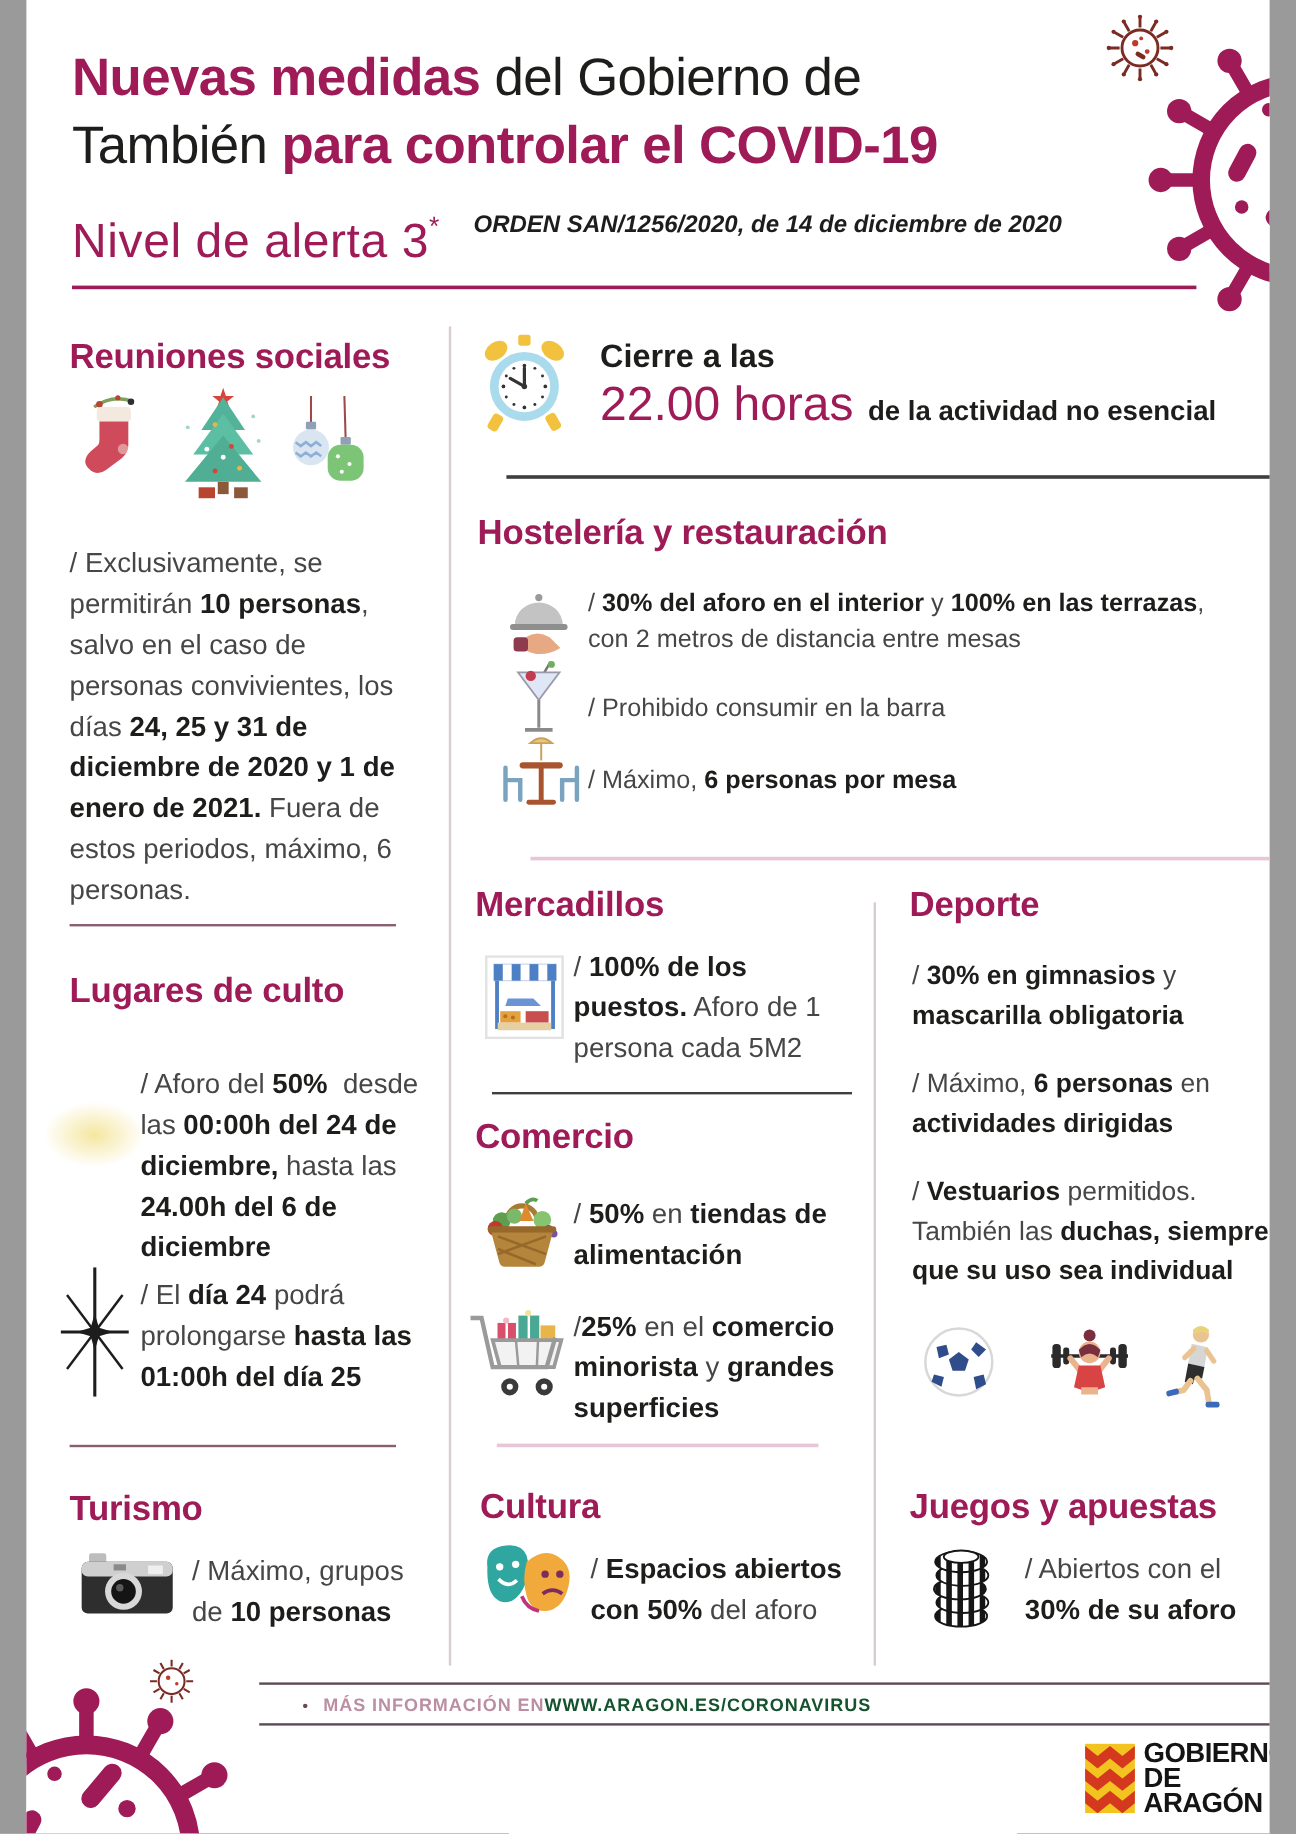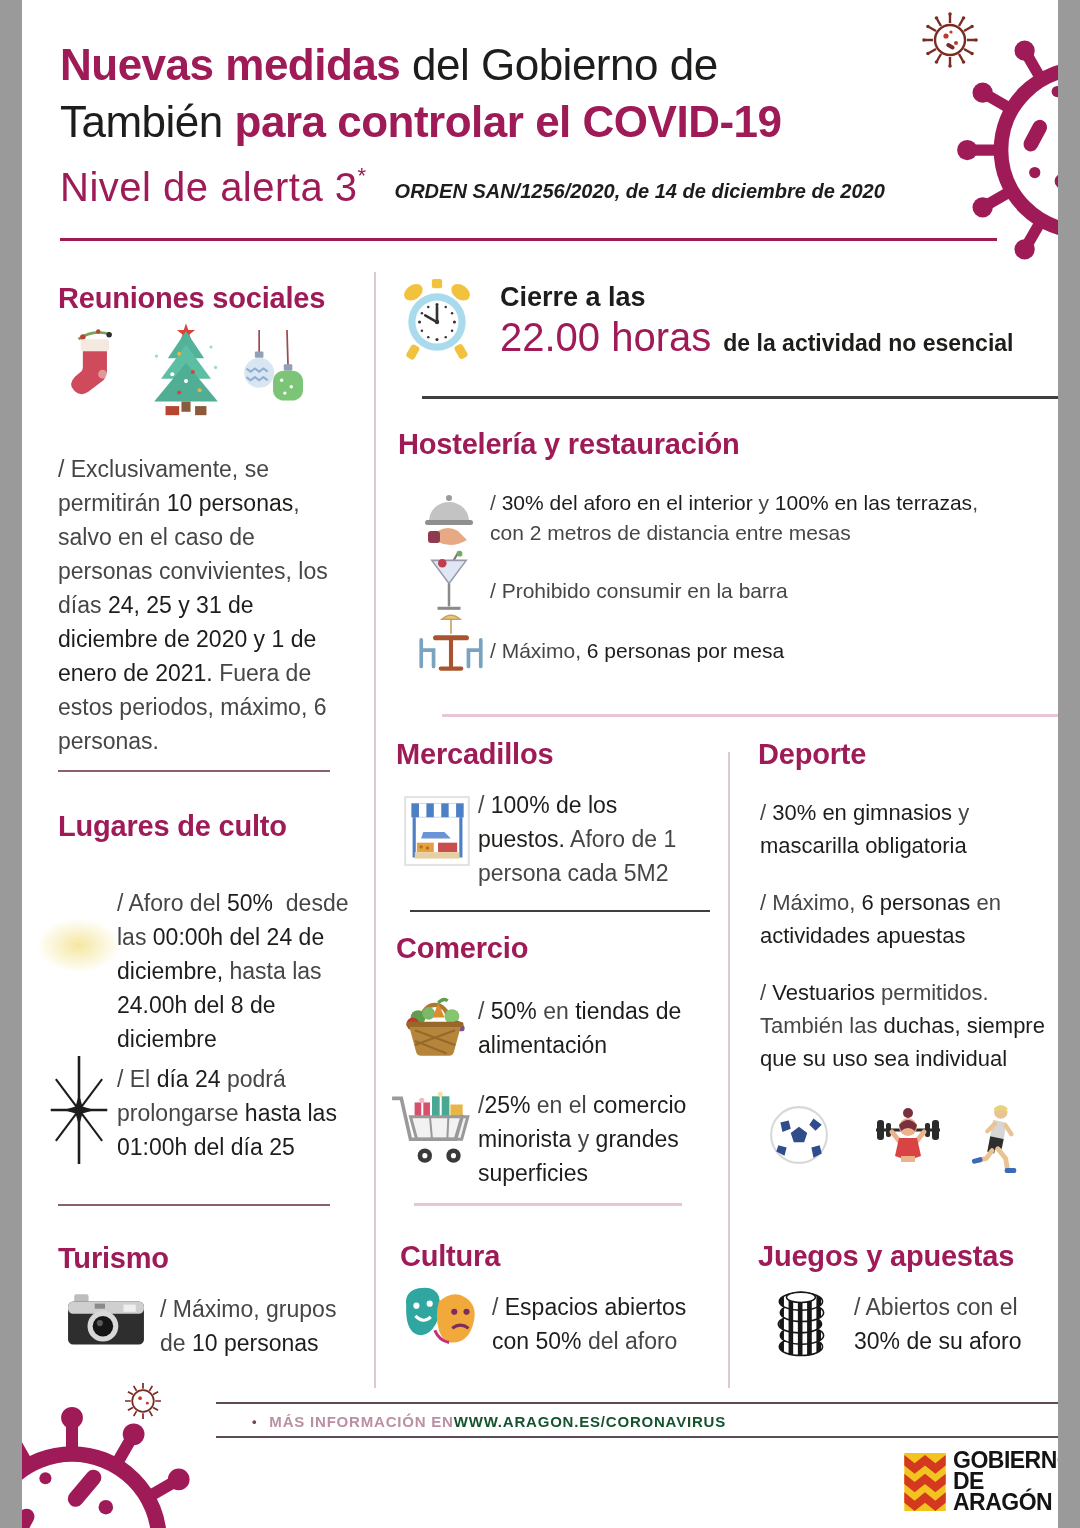--- a/index.html
+++ b/index.html
@@ -5,26 +5,26 @@
   *{margin:0;padding:0;box-sizing:border-box}
   :root{
     --accent:#9e1b57; --ink:#1d1d1b; --body:#464646;
     --pinkline:#e9c6d7; --grayline:#d9cbd3; --darkline:#3f3f3f;
     --leftline:#8a5f72; --footline:#5f4b57;
   }
   html,body{background:#9a9a9a}
   .page{position:relative;width:1036px;height:1528px;margin:0 auto;background:#fff;
         overflow:hidden;font-family:"Liberation Sans","DejaVu Sans",sans-serif;color:var(--body)}
   .abs{position:absolute}
-  .b{font-weight:400;color:var(--ink)}
+  .b{font-weight:700;color:var(--ink)}
   .c-accent{color:var(--accent)}
   
   .title{left:38px;top:36px;width:910px;font-size:44px;line-height:57px;font-weight:400;color:var(--ink);letter-spacing:-.5px}
   .title .b{font-weight:800}
-  .alert-row{left:38px;top:163px;width:940px;display:flex;align-items:flex-end}
+  .alert-row{left:38px;top:176px;width:940px;display:flex;}
   .alert{font-size:40px;color:var(--accent);font-weight:400;letter-spacing:.5px}
   .alert sup{font-size:22px;vertical-align:18px}
   .order{font-size:20px;font-style:italic;font-weight:700;color:var(--ink);margin-left:28px;padding-bottom:7px}
   .rule{background:var(--accent);height:3px}
   .header-rule{left:38px;top:238px;width:937px}
   
   .sec-title{font-size:29px;font-weight:800;color:var(--accent);letter-spacing:-.2px}
   .txt{font-size:23px;line-height:34px;white-space:pre-wrap}
   .txt-sm{font-size:21px;line-height:30px;white-space:pre-wrap}
   .txt-md{font-size:22px;line-height:33px;white-space:pre-wrap}
@@ -188,21 +188,21 @@
 estos periodos, máximo, 6
 personas.</span></p>
 
   <div class="abs hline-left" style="left:36px;top:770px;width:272px"></div>
 
   <h2 class="abs sec-title" style="left:36px;top:810px">Lugares de culto</h2>
   <div class="abs candle-glow" style="left:14px;top:918px"></div>
   <p class="abs txt" style="left:95px;top:886px;width:252px"><span>/ Aforo del </span><span class="b">50%</span><span>  desde
 las </span><span class="b">00:00h del 24 de
 diciembre,</span><span> hasta las
-</span><span class="b">24.00h del 8 de
+</span><span class="b">24.00h del 6 de
 diciembre</span></p>
   <div class="abs" style="left:18px;top:1056px">
     <svg width="78" height="108" viewBox="0 0 60 84">
       <g stroke="#1d1d1d" stroke-width="2">
         <line x1="30" y1="0" x2="30" y2="84"></line>
         <line x1="8" y1="42" x2="52" y2="42"></line>
         <line x1="12" y1="18" x2="48" y2="66" stroke-width="1.6"></line>
         <line x1="12" y1="66" x2="48" y2="18" stroke-width="1.6"></line>
       </g>
       <g fill="#1d1d1d">
@@ -405,21 +405,21 @@
       <path d="M36 46q4 10 14 12" stroke="#c2327a" stroke-width="3" fill="none"></path>
     </svg>
   </div>
   <p class="abs txt" style="left:470px;top:1290px;width:245px"><span>/ </span><span class="b">Espacios abiertos
 con 50%</span><span> del aforo</span></p>
 
   <h2 class="abs sec-title" style="left:736px;top:738px">Deporte</h2>
   <p class="abs txt-md" style="left:738px;top:796px;width:315px"><span>/ </span><span class="b">30% en gimnasios</span><span> y
 </span><span class="b">mascarilla obligatoria</span></p>
   <p class="abs txt-md" style="left:738px;top:886px;width:315px"><span>/ Máximo, </span><span class="b">6 personas</span><span> en
-</span><span class="b">actividades apuestas</span></p>
+</span><span class="b">actividades dirigidas</span></p>
   <p class="abs txt-md" style="left:738px;top:976px;width:318px"><span>/ </span><span class="b">Vestuarios</span><span> permitidos.
 También las </span><span class="b">duchas, siempre
 que su uso sea individual</span></p>
 
   <div class="abs" style="left:746px;top:1104px">
     <svg width="62" height="62" viewBox="0 0 60 60">
       <circle cx="30" cy="30" r="27" fill="#fff" stroke="#d8d8d8" stroke-width="2"></circle>
       <polygon points="30,22 38,28 35,37 25,37 22,28" fill="#2e4d8a"></polygon>
       <polygon points="12,18 20,16 22,24 14,27" fill="#2e4d8a"></polygon>
       <polygon points="44,14 52,20 46,26 40,20" fill="#2e4d8a"></polygon>

